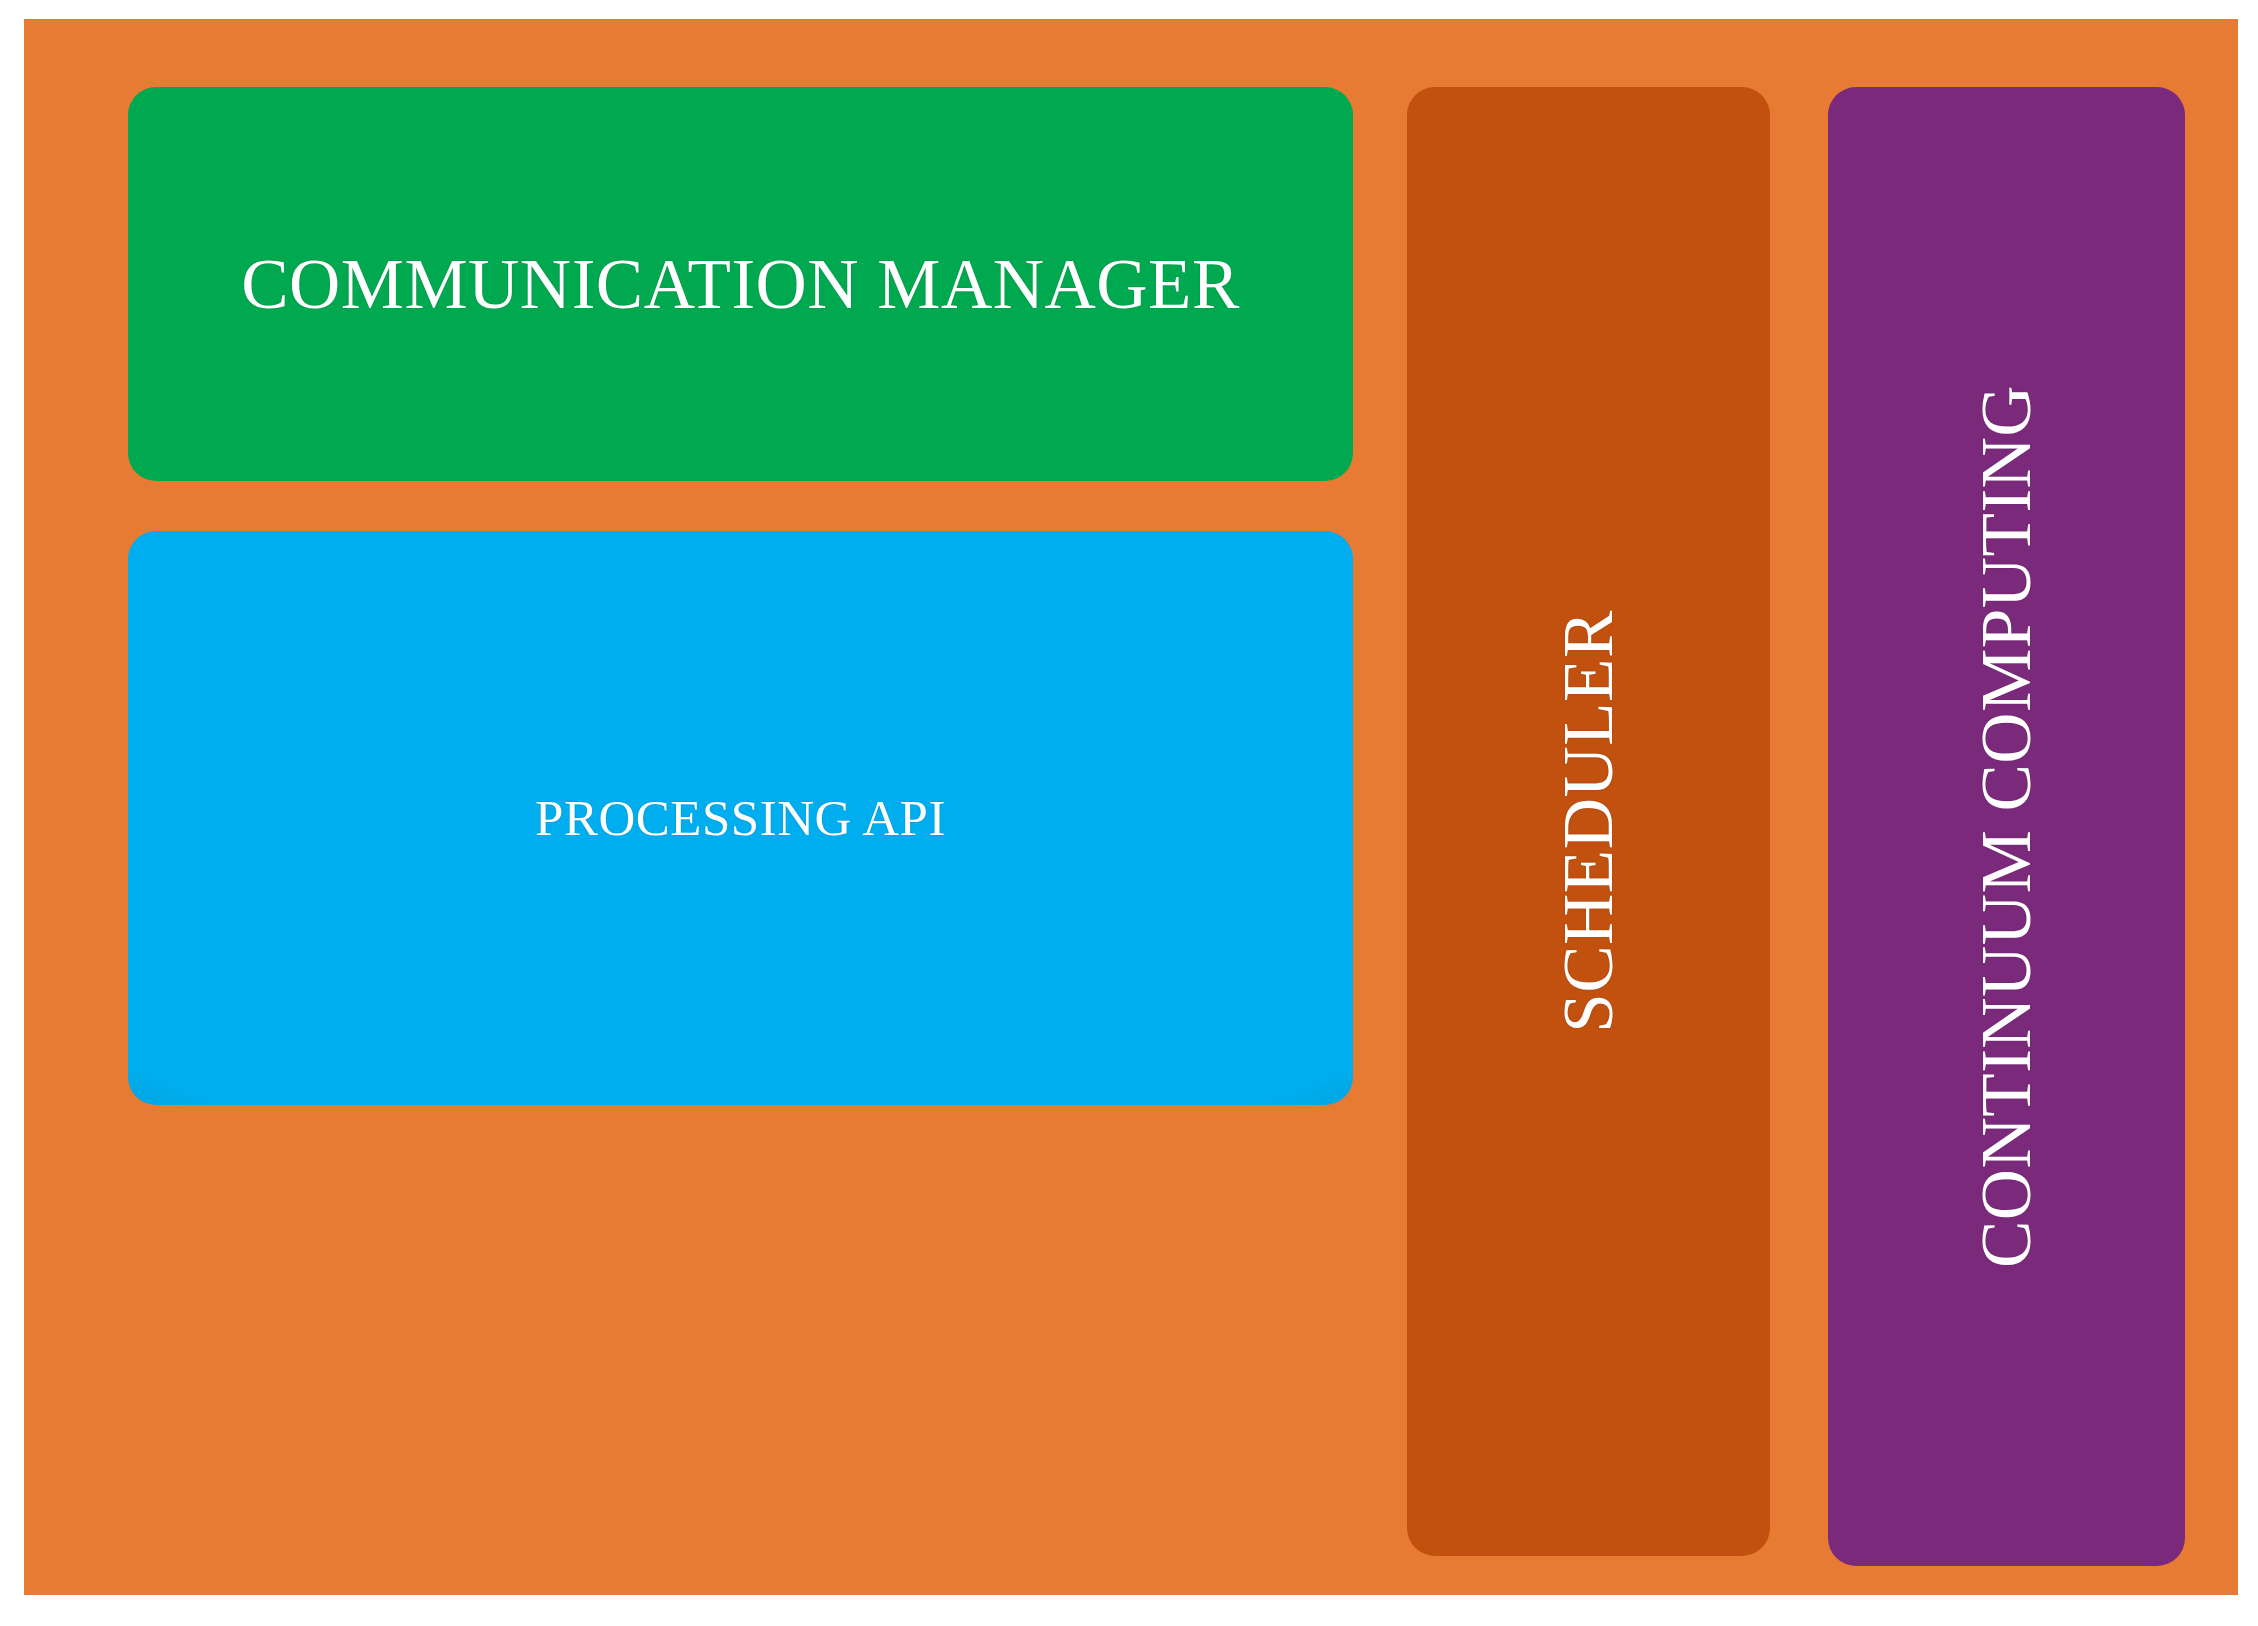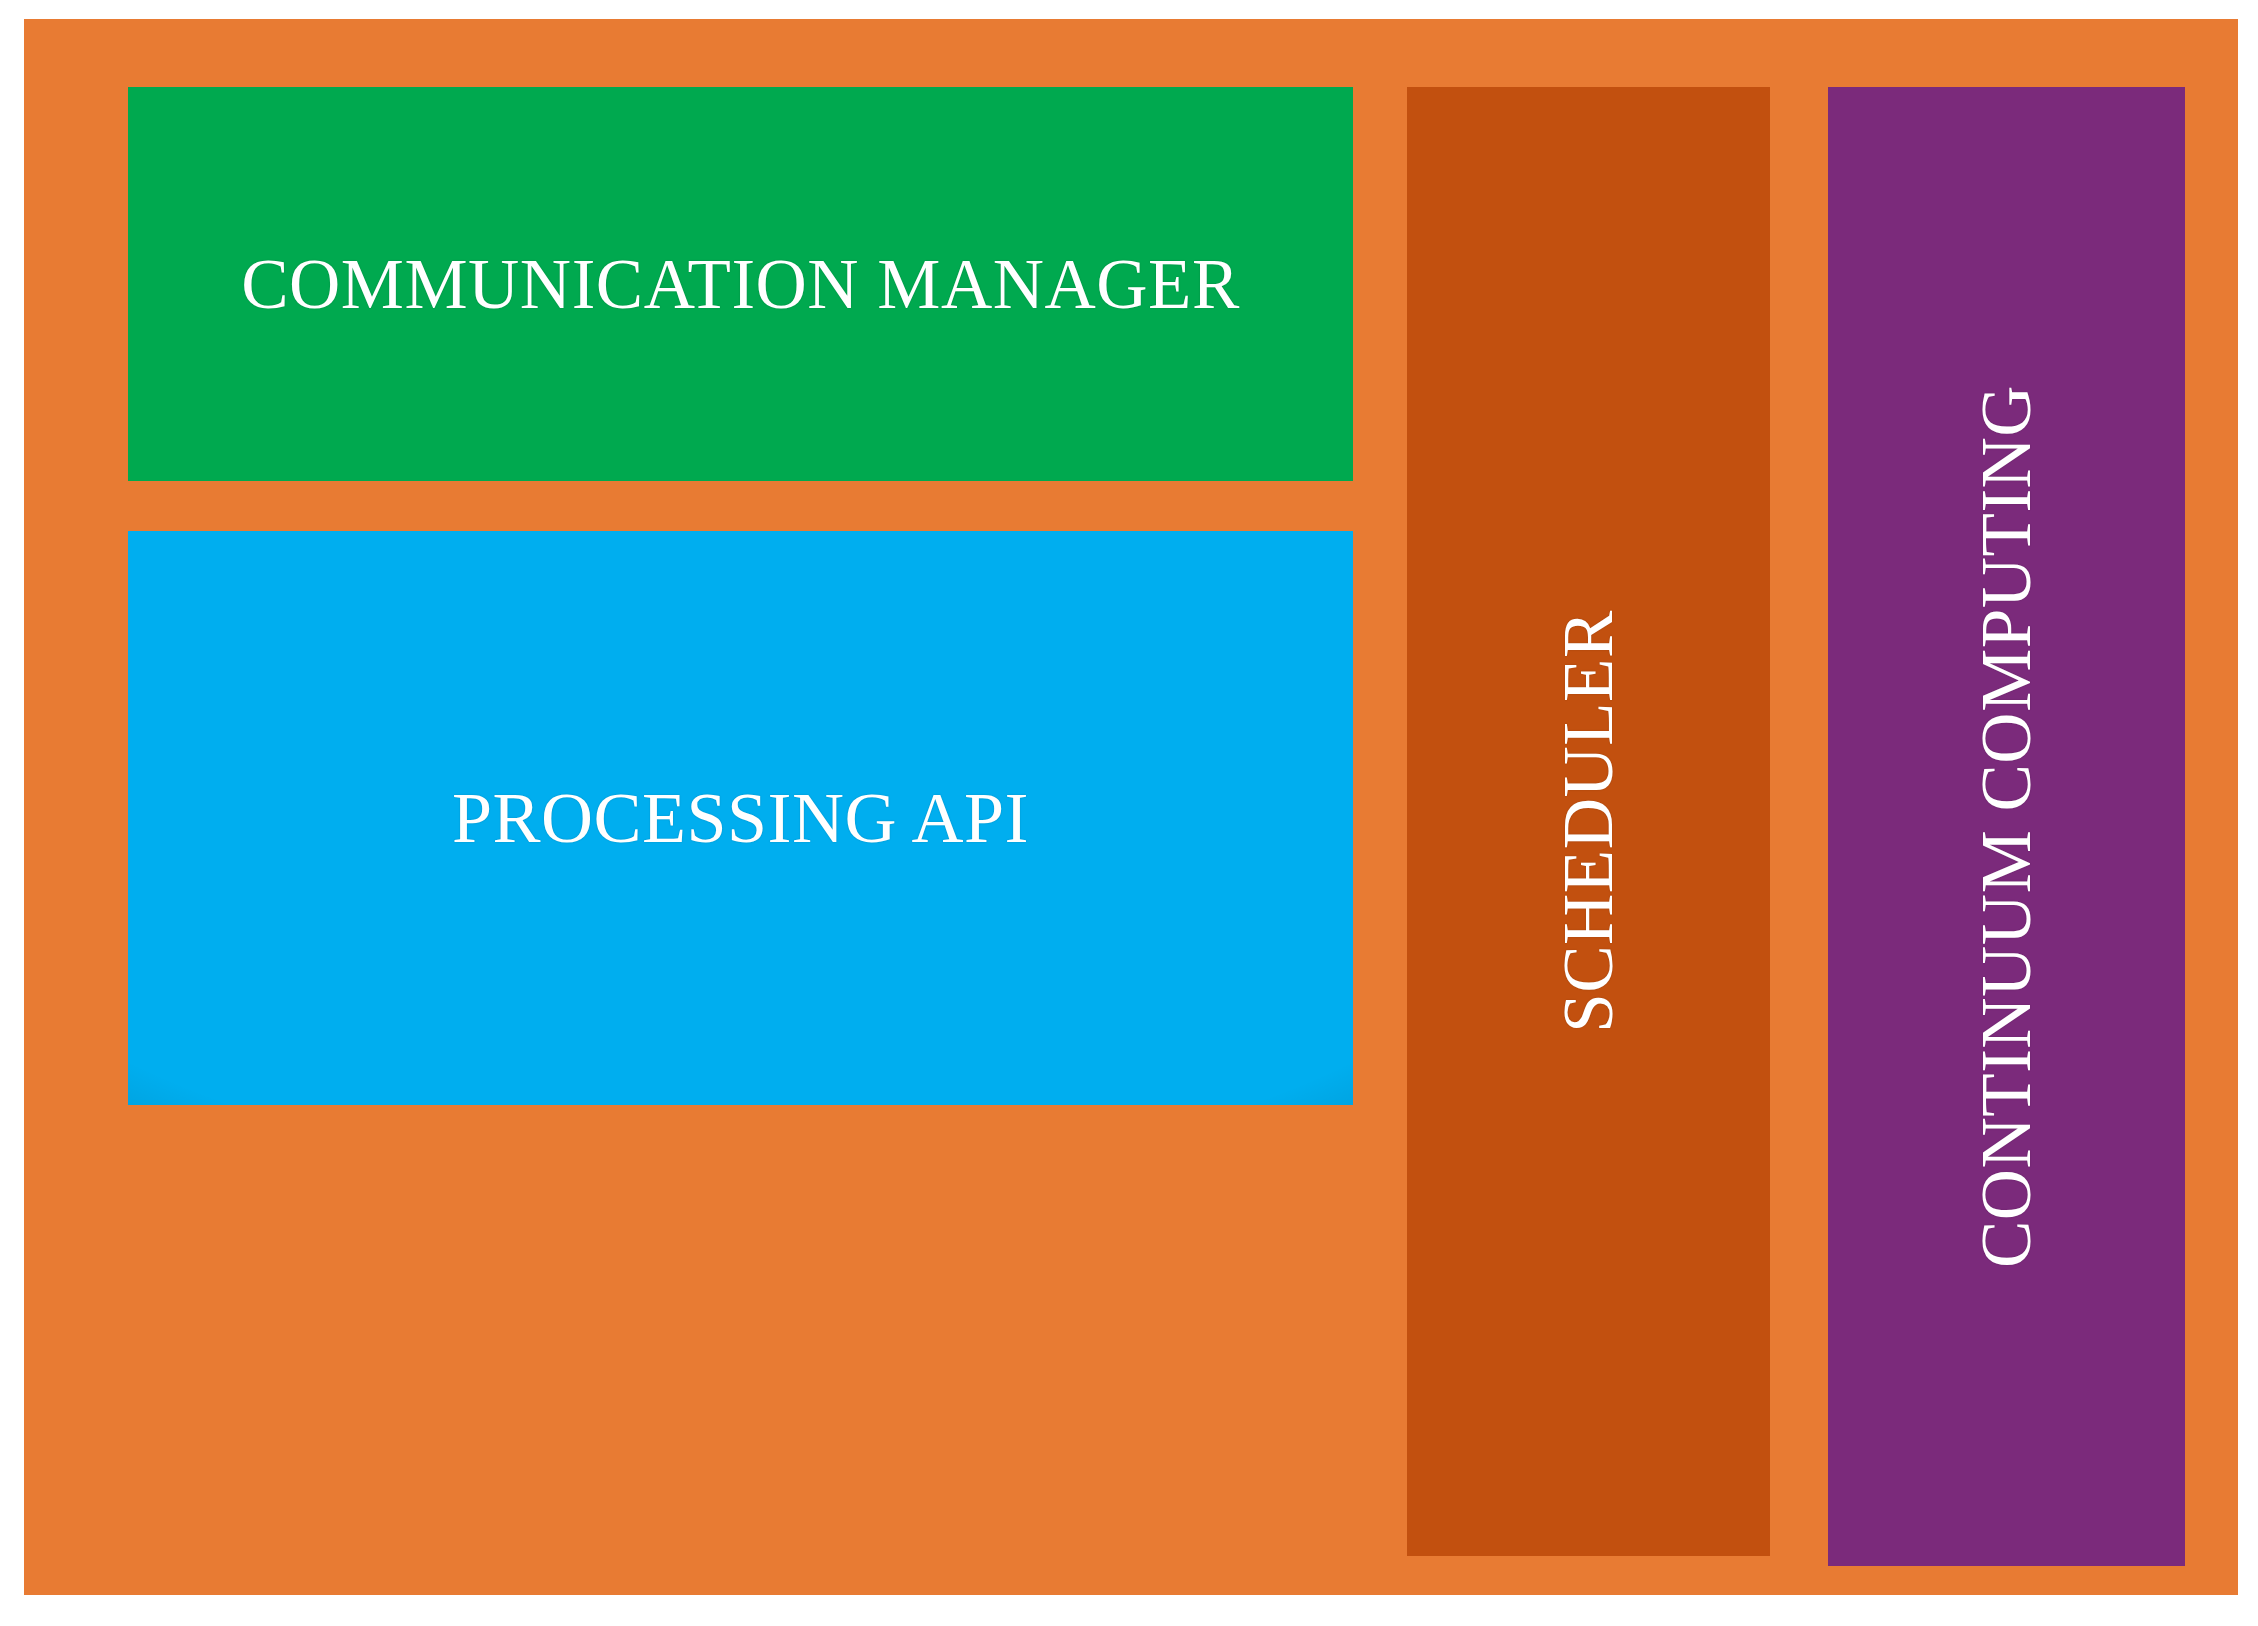--- a/index.html
+++ b/index.html
@@ -32,20 +32,21 @@
   }
 
   
   .block {
     position: absolute;
     box-sizing: border-box;
     display: flex;
     align-items: center;
     justify-content: center;
     overflow: hidden;
+    border-radius: 28px;
   }
 
   .block .label {
     color: #ffffff;
     white-space: nowrap;
     letter-spacing: 0.5px;
     text-shadow: 0 0 1.9px rgba(0,0,0,0.18);
     font-weight: 400;
   }
 
@@ -66,21 +67,21 @@
   .processing-api {
     left: 104px;
     top: 512px;
     width: 1225px;
     height: 574px;
     background:
       radial-gradient(ellipse 125% 125% at 50% 45%, rgba(0,0,0,0) 55%, rgba(0,0,0,0.55) 100%),
       #00AEEF;
   }
   .processing-api .label {
-    font-size: 72px;
+    font-size: 51px;
     font-family: Liberation Serif, serif;
   }
 
   .interrupt-manager {
     left: 104px;
     top: 1145px;
     width: 1225px;
     height: 392px;
     background:
       radial-gradient(ellipse 125% 130% at 50% 50%, rgba(0,0,0,0) 55%, rgba(0,0,0,0.55) 100%),

